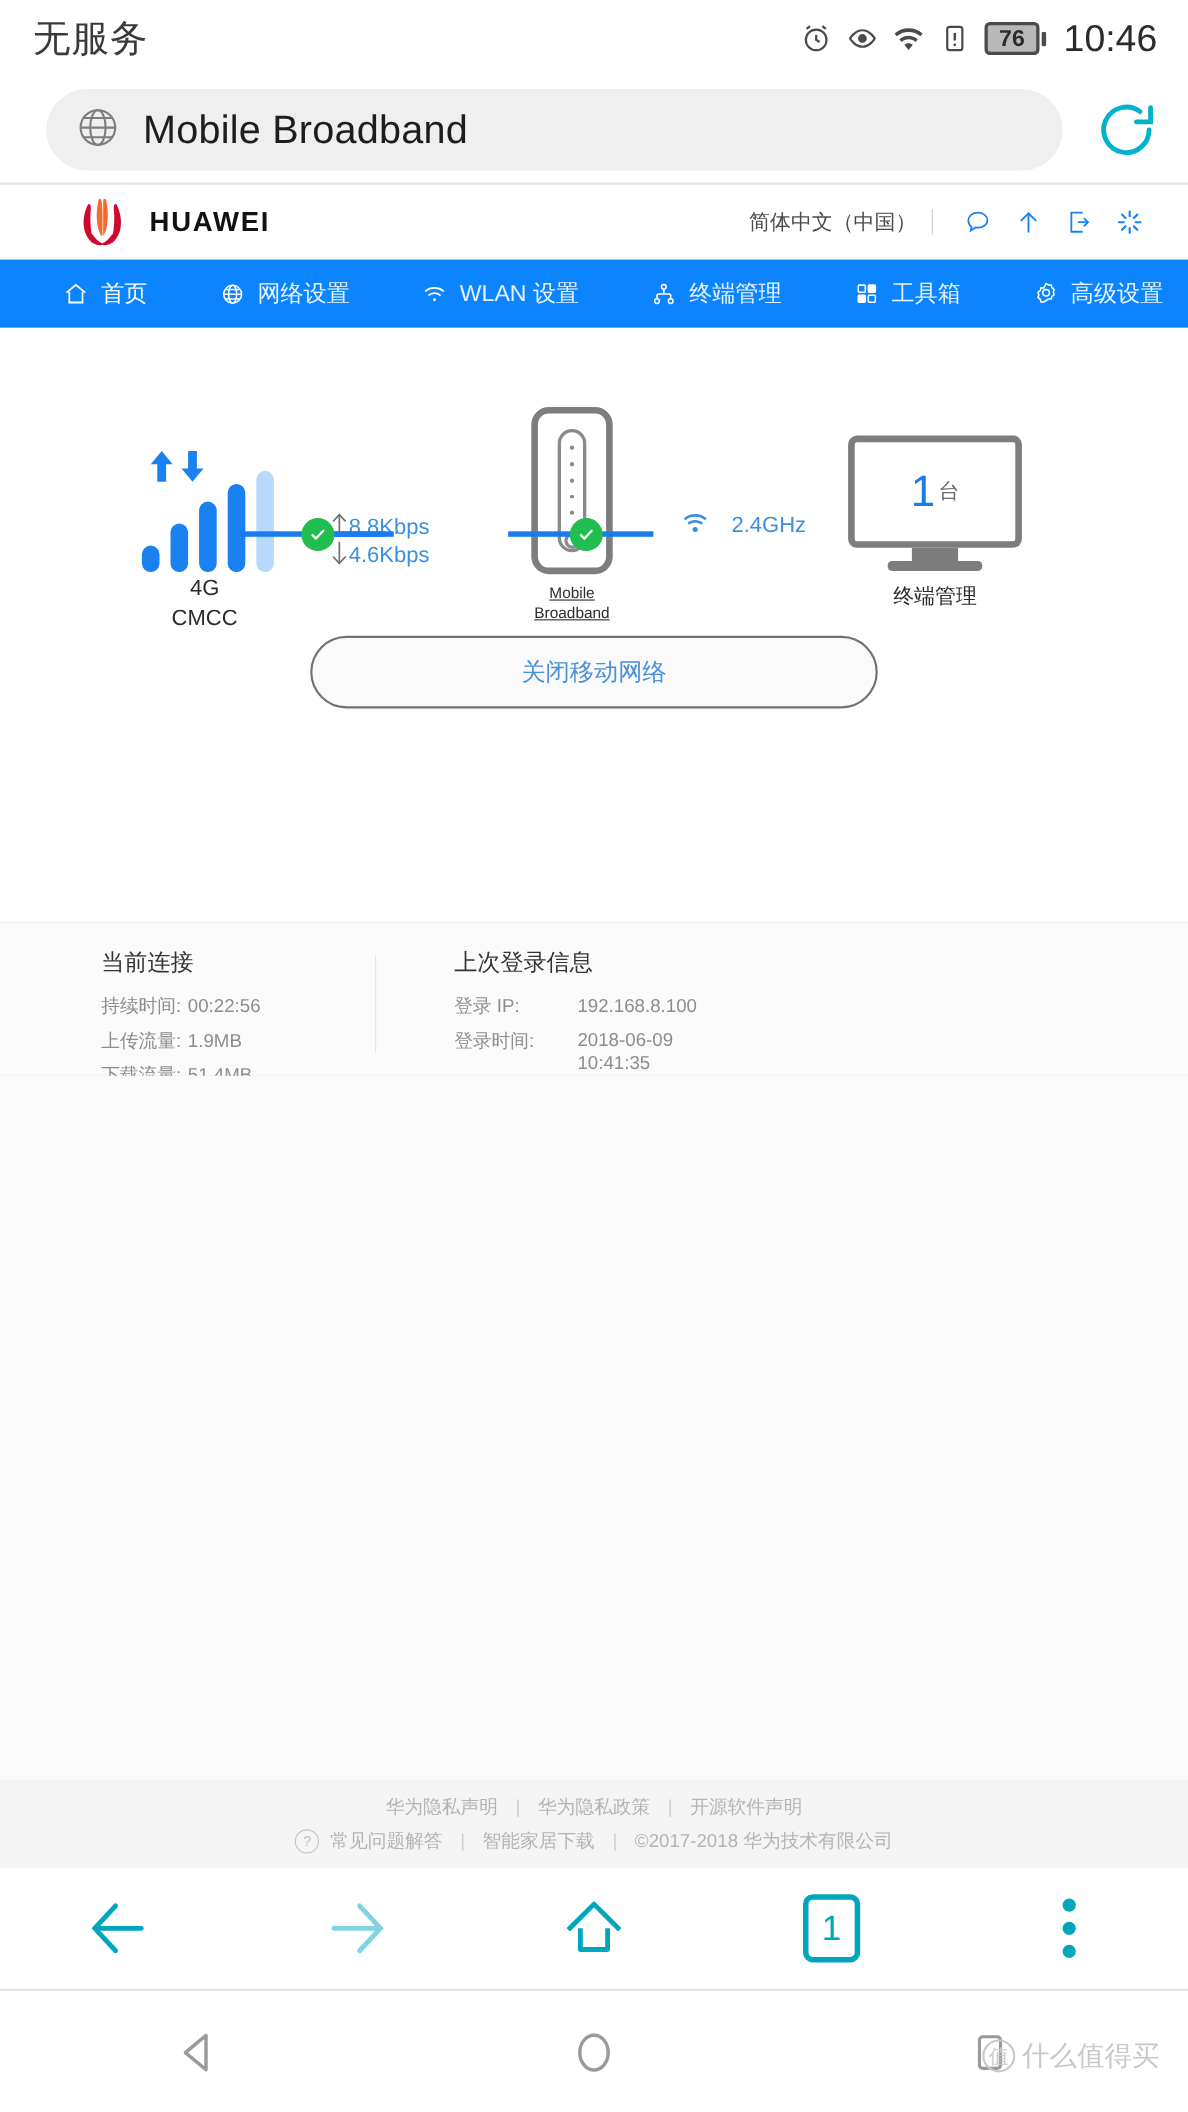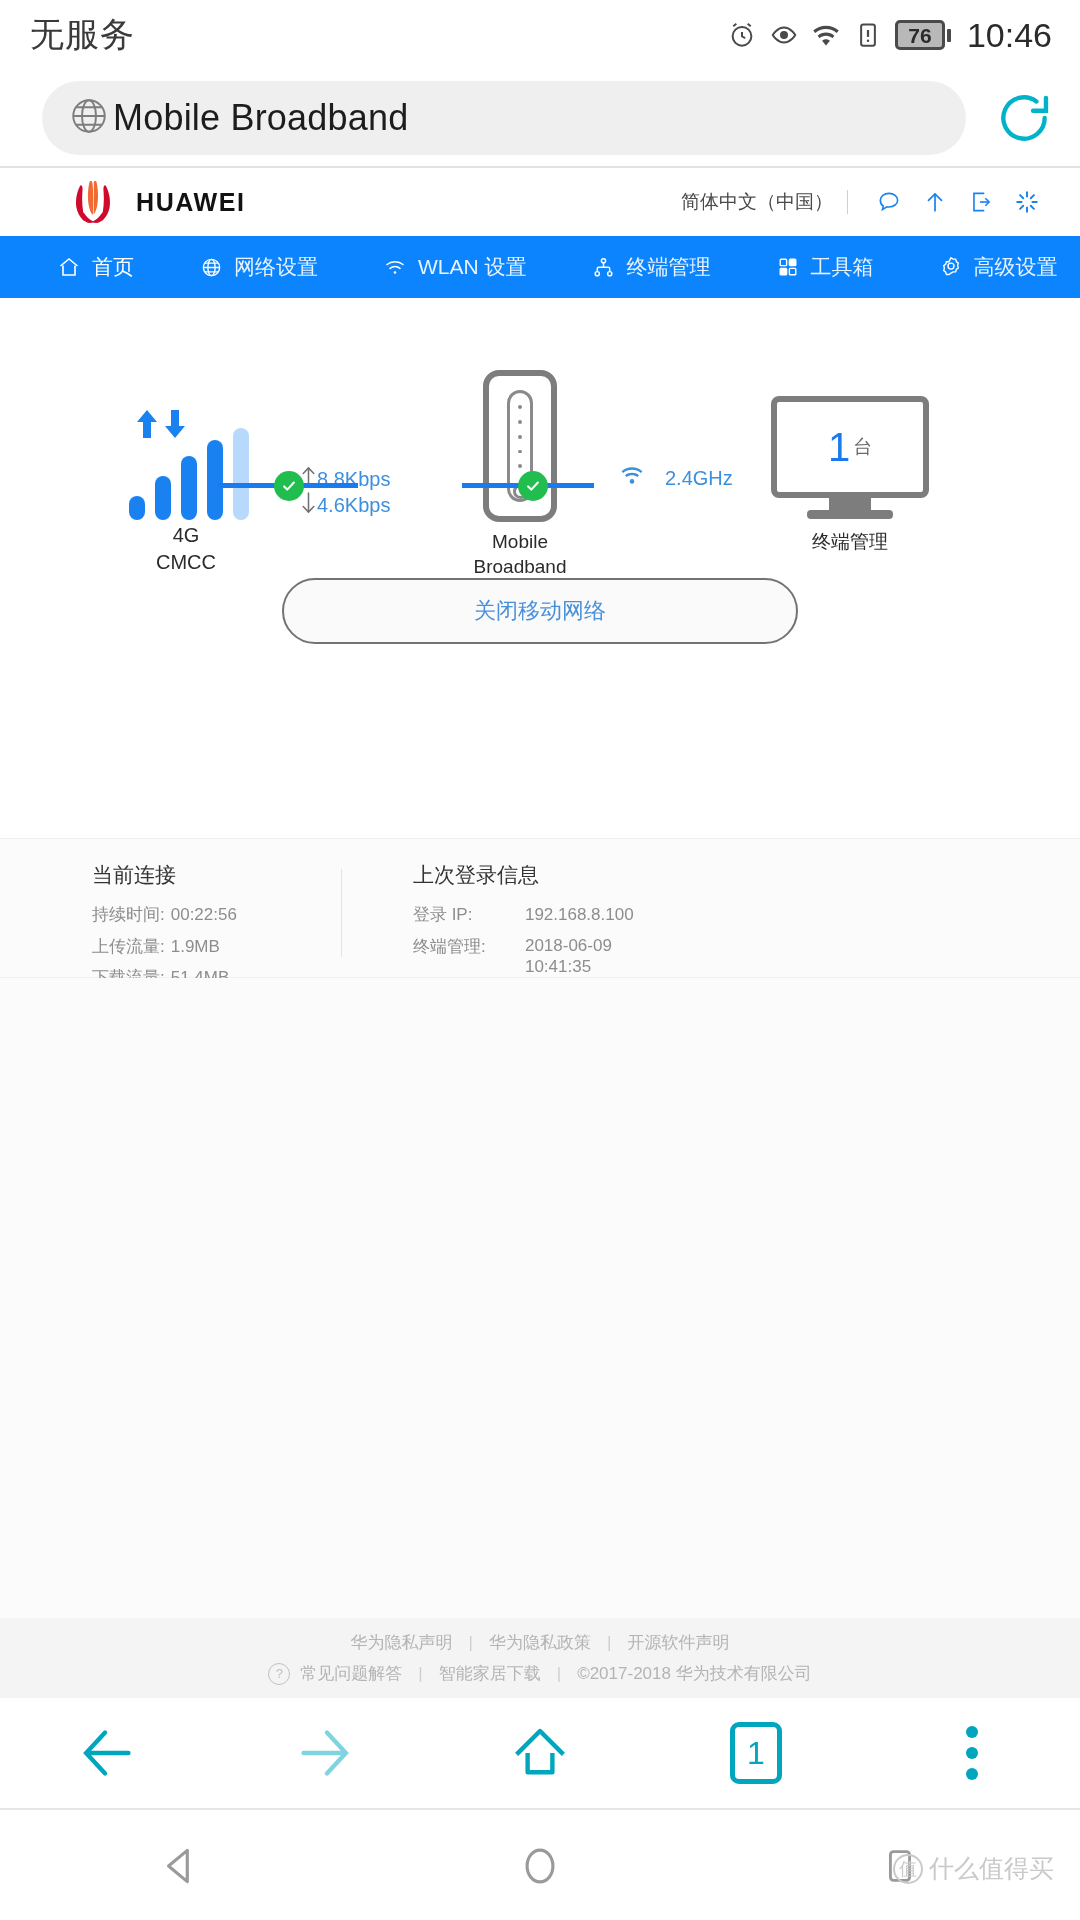--- a/index.html
+++ b/index.html
@@ -34,21 +34,21 @@
   .status-clock { font-size: 34px; color:#2b2b2b; margin-left:4px; }
 
   
   .url-bar-wrap {
     height: 96px; display: flex; align-items: center;
     padding: 0 18px 0 42px; gap: 20px;
     background:#fff;
   }
   .url-pill {
     flex: 1; height: 74px; background: #efefef; border-radius: 37px;
-    display: flex; align-items: center; padding: 0 26px; gap: 3px;
+    display: flex; align-items: center; padding: 0 26px; gap: 20px;
   }
   .url-text { font-size: 36px; color: #1d1d1d; letter-spacing: .2px; }
   .reload-btn { width: 76px; display:flex; align-items:center; justify-content:center; }
 
   .url-divider { height: 2px; background:#e2e2e2; width:100%; }
 
   
   .hw-header {
     height: 68px; background:#fff;
     display:flex; align-items:center; justify-content:space-between;
@@ -105,21 +105,21 @@
     border: 6px solid #7d7d7d; border-radius: 16px; background:#fff;
     display:flex; align-items:center; justify-content:center;
   }
   .router-slot {
     width: 26px; height: 112px; border: 3px solid #8a8a8a; border-radius: 14px;
     display:flex; flex-direction:column; align-items:center; justify-content:flex-start;
     padding-top: 12px; gap: 11px;
   }
   .router-dot { width: 4px; height:4px; background:#8a8a8a; border-radius:50%; }
   .router-ring { width: 15px; height:15px; border:3px solid #8a8a8a; border-radius:50%; margin-top: 5px; }
-  .router-label { font-size: 19px; color:#2b2b2b; line-height:1.3; margin-top: 8px; }
+  .router-label { font-size: 14px; color:#2b2b2b; line-height:1.3; margin-top: 8px; text-decoration: underline; }
 
   
   .wifi-node { left: 620px; top: 168px; }
   .wifi-row { display:flex; align-items:center; gap: 21px; }
   .wifi-val { font-size: 20px; color:#3d8fdd; }
 
   
   .mon-node { left: 760px; top: 98px; width: 180px; }
   .mon-screen {
     width: 158px; height: 102px; margin: 0 auto;
@@ -510,21 +510,21 @@
         </div>
       </div>
 
       <div class="info-col right">
         <div class="info-title">上次登录信息</div>
         <div class="info-row two-col">
           <span class="info-k">登录 IP:</span>
           <span class="info-v">192.168.8.100</span>
         </div>
         <div class="info-row two-col">
-          <span class="info-k">终端管理:</span>
+          <span class="info-k">登录时间:</span>
           <span class="info-v" style="max-width:150px; line-height:1.25;">2018-06-09 10:41:35</span>
         </div>
         <div class="info-row two-col">
           <span class="info-k">登录状态:</span>
           <span class="info-v">正常</span>
         </div>
       </div>
     </div>
   </div>
 

